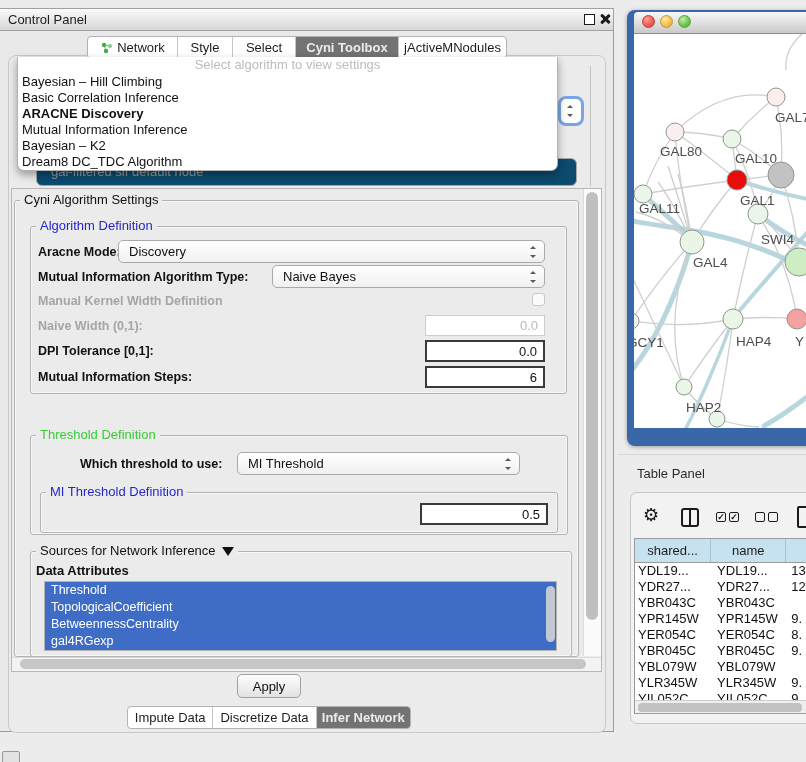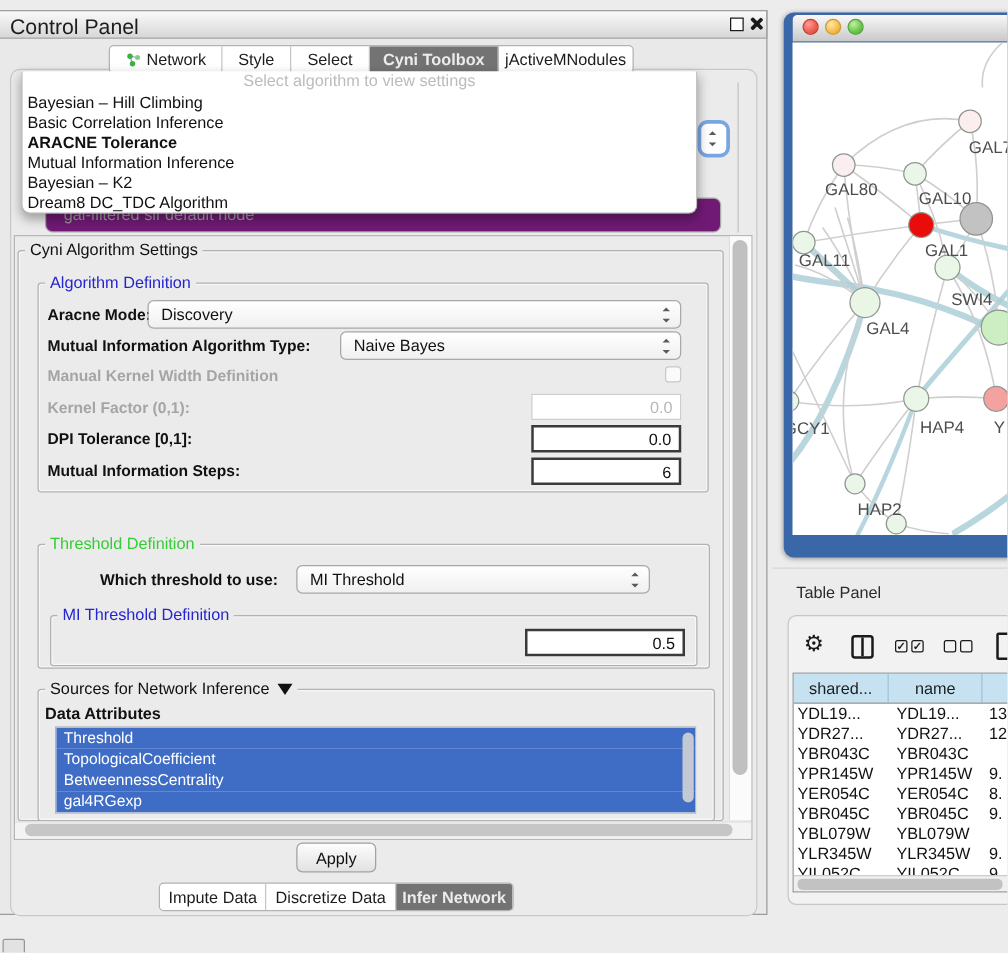--- a/index.html
+++ b/index.html
@@ -3,41 +3,41 @@
 <meta charset="utf-8">
 <style>
   html,body{margin:0;padding:0;background:#ececec;}
   .stage{position:relative;width:806px;height:762px;overflow:hidden;background:#ececec;
          font-family:"Liberation Sans",sans-serif;font-size:13px;color:#111;}
   .abs{position:absolute;}
   
   .cp-window{left:-1px;top:8px;width:615px;height:724px;border:1px solid #9b9b9b;background:#e9e9e9;box-sizing:border-box;}
   .cp-titlebar{left:-1px;top:8px;width:615px;height:23px;background:linear-gradient(#fafafa,#d7d7d7);
                border:1px solid #a0a0a0;box-sizing:border-box;}
-  .cp-title{left:8px;top:12px;font-size:17px;color:#1c1c1c;}
+  .cp-title{left:8px;top:12px;font-size:13px;color:#1c1c1c;}
   .float-icon{left:584px;top:14px;width:9px;height:9px;border:1.5px solid #1a1a1a;background:#fff;}
   .x-icon{left:599px;top:13px;width:12px;height:12px;}
   .x-icon::before,.x-icon::after{content:"";position:absolute;left:5px;top:0;width:2.6px;height:12px;background:#1a1a1a;border-radius:1px;}
   .x-icon::before{transform:rotate(45deg);} .x-icon::after{transform:rotate(-45deg);}
   .content-panel{left:8px;top:55px;width:596px;height:676px;border:1px solid #c9c9c9;border-radius:8px;background:#ebebeb;}
   
   .tabbar{display:flex;background:#fff;border:1px solid #b3b3b3;border-radius:4px;overflow:hidden;box-sizing:border-box;z-index:20;}
   .seg{display:flex;align-items:center;justify-content:center;border-right:1px solid #c6c6c6;font-size:13px;color:#1c1c1c;box-sizing:border-box;}
   .seg:last-child{border-right:none;}
   .seg.sel{background:#737373;color:#ececec;font-weight:bold;}
   .top-tabs{left:87px;top:36px;width:420px;height:23px;}
   .bottom-tabs{left:127px;top:706px;width:284px;height:23px;}
   
   .popup{left:17px;top:57px;width:541px;height:114px;background:#fff;border:1px solid #b2b2b2;border-top:none;
          border-radius:0 0 7px 7px;box-shadow:0 4px 9px rgba(0,0,0,0.35);z-index:50;box-sizing:border-box;}
   .popup-prompt{height:17px;line-height:16px;text-align:center;color:#bcbcbc;font-size:13px;}
   .popup-item{height:16px;line-height:16px;padding-left:4px;font-size:13px;white-space:nowrap;}
   .popup-item.bold{font-weight:bold;}
   
-  .bg-combo{left:36px;top:158px;width:541px;height:28px;background:#701a75;border:1px solid #a9a9a9;border-radius:6px;
+  .bg-combo{left:36px;top:158px;width:541px;height:28px;background:#0c4a6e;border:1px solid #a9a9a9;border-radius:6px;
             box-sizing:border-box;line-height:26px;padding-left:14px;color:#9a9a9a;z-index:10;}
   .stepper-frag{left:558px;top:96px;width:26px;height:30px;background:#fff;border:3px solid #78a6e3;border-radius:8px;box-sizing:border-box;z-index:10;}
   .gb-frag{left:590px;top:66px;width:1px;height:120px;background:#c2c2c2;z-index:5;}
   
   .scrollpane{left:11px;top:188px;width:591px;height:484px;border:1px solid #b7b7b7;background:#ebebeb;box-sizing:border-box;}
   .groupbox{border:1px solid #b2b2b2;border-radius:3px;box-shadow:0 0 0 1px #f7f7f7 inset;}
   .gb-title{position:absolute;background:#ebebeb;padding:0 4px;font-size:13px;line-height:14px;white-space:nowrap;z-index:3;}
   .blue{color:#2525cf;} .green{color:#35cd35;}
   .lbl{font-weight:bold;font-size:12.5px;white-space:nowrap;}
   .lbl-dis{font-weight:bold;font-size:12.5px;color:#a5a5a5;white-space:nowrap;}
@@ -136,21 +136,21 @@
       <span class="arrows"></span>
     </div>
   <div class="abs bg-combo">
     <span>gal-filtered sif default node</span>
   </div>
 
   <div class="abs popup">
     <div class="popup-prompt">Select algorithm to view settings</div>
     <div class="popup-item">Bayesian – Hill Climbing</div>
     <div class="popup-item">Basic Correlation Inference</div>
-    <div class="popup-item bold">ARACNE Tolerance</div>
+    <div class="popup-item bold">ARACNE Discovery</div>
     <div class="popup-item">Mutual Information Inference</div>
     <div class="popup-item">Bayesian – K2</div>
     <div class="popup-item">Dream8 DC_TDC Algorithm</div>
   </div>
 
   <div class="abs scrollpane"></div>
 
   <div class="abs groupbox" style="left:14px;top:200px;width:563px;height:455px;"></div>
   <div class="gb-title" style="left:20px;top:193px;">Cyni Algorithm Settings</div>
 
@@ -165,21 +165,21 @@
 
   <div class="abs lbl" style="left:38px;top:270px;">Mutual Information Algorithm Type:</div>
   <div class="combo" style="left:272px;top:265px;width:273px;height:23px;">
     <span>Naive Bayes</span>
     <span class="arrows"></span>
   </div>
 
   <div class="abs lbl-dis" style="left:38px;top:294px;">Manual Kernel Width Definition</div>
   <div class="checkbox" style="left:532px;top:293px;"></div>
 
-  <div class="abs lbl-dis" style="left:38px;top:319px;">Kernel Factor (0,1):</div>
+  <div class="abs lbl-dis" style="left:38px;top:319px;">Naive Width (0,1):</div>
   <div class="field dis" style="left:425px;top:315px;width:120px;height:21px;">
     <span>0.0</span>
   </div>
 
   <div class="abs lbl" style="left:38px;top:344px;">DPI Tolerance [0,1]:</div>
   <div class="field" style="left:425px;top:340px;width:120px;height:22px;">
     <span>0.0</span>
   </div>
 
   <div class="abs lbl" style="left:38px;top:370px;">Mutual Information Steps:</div>

